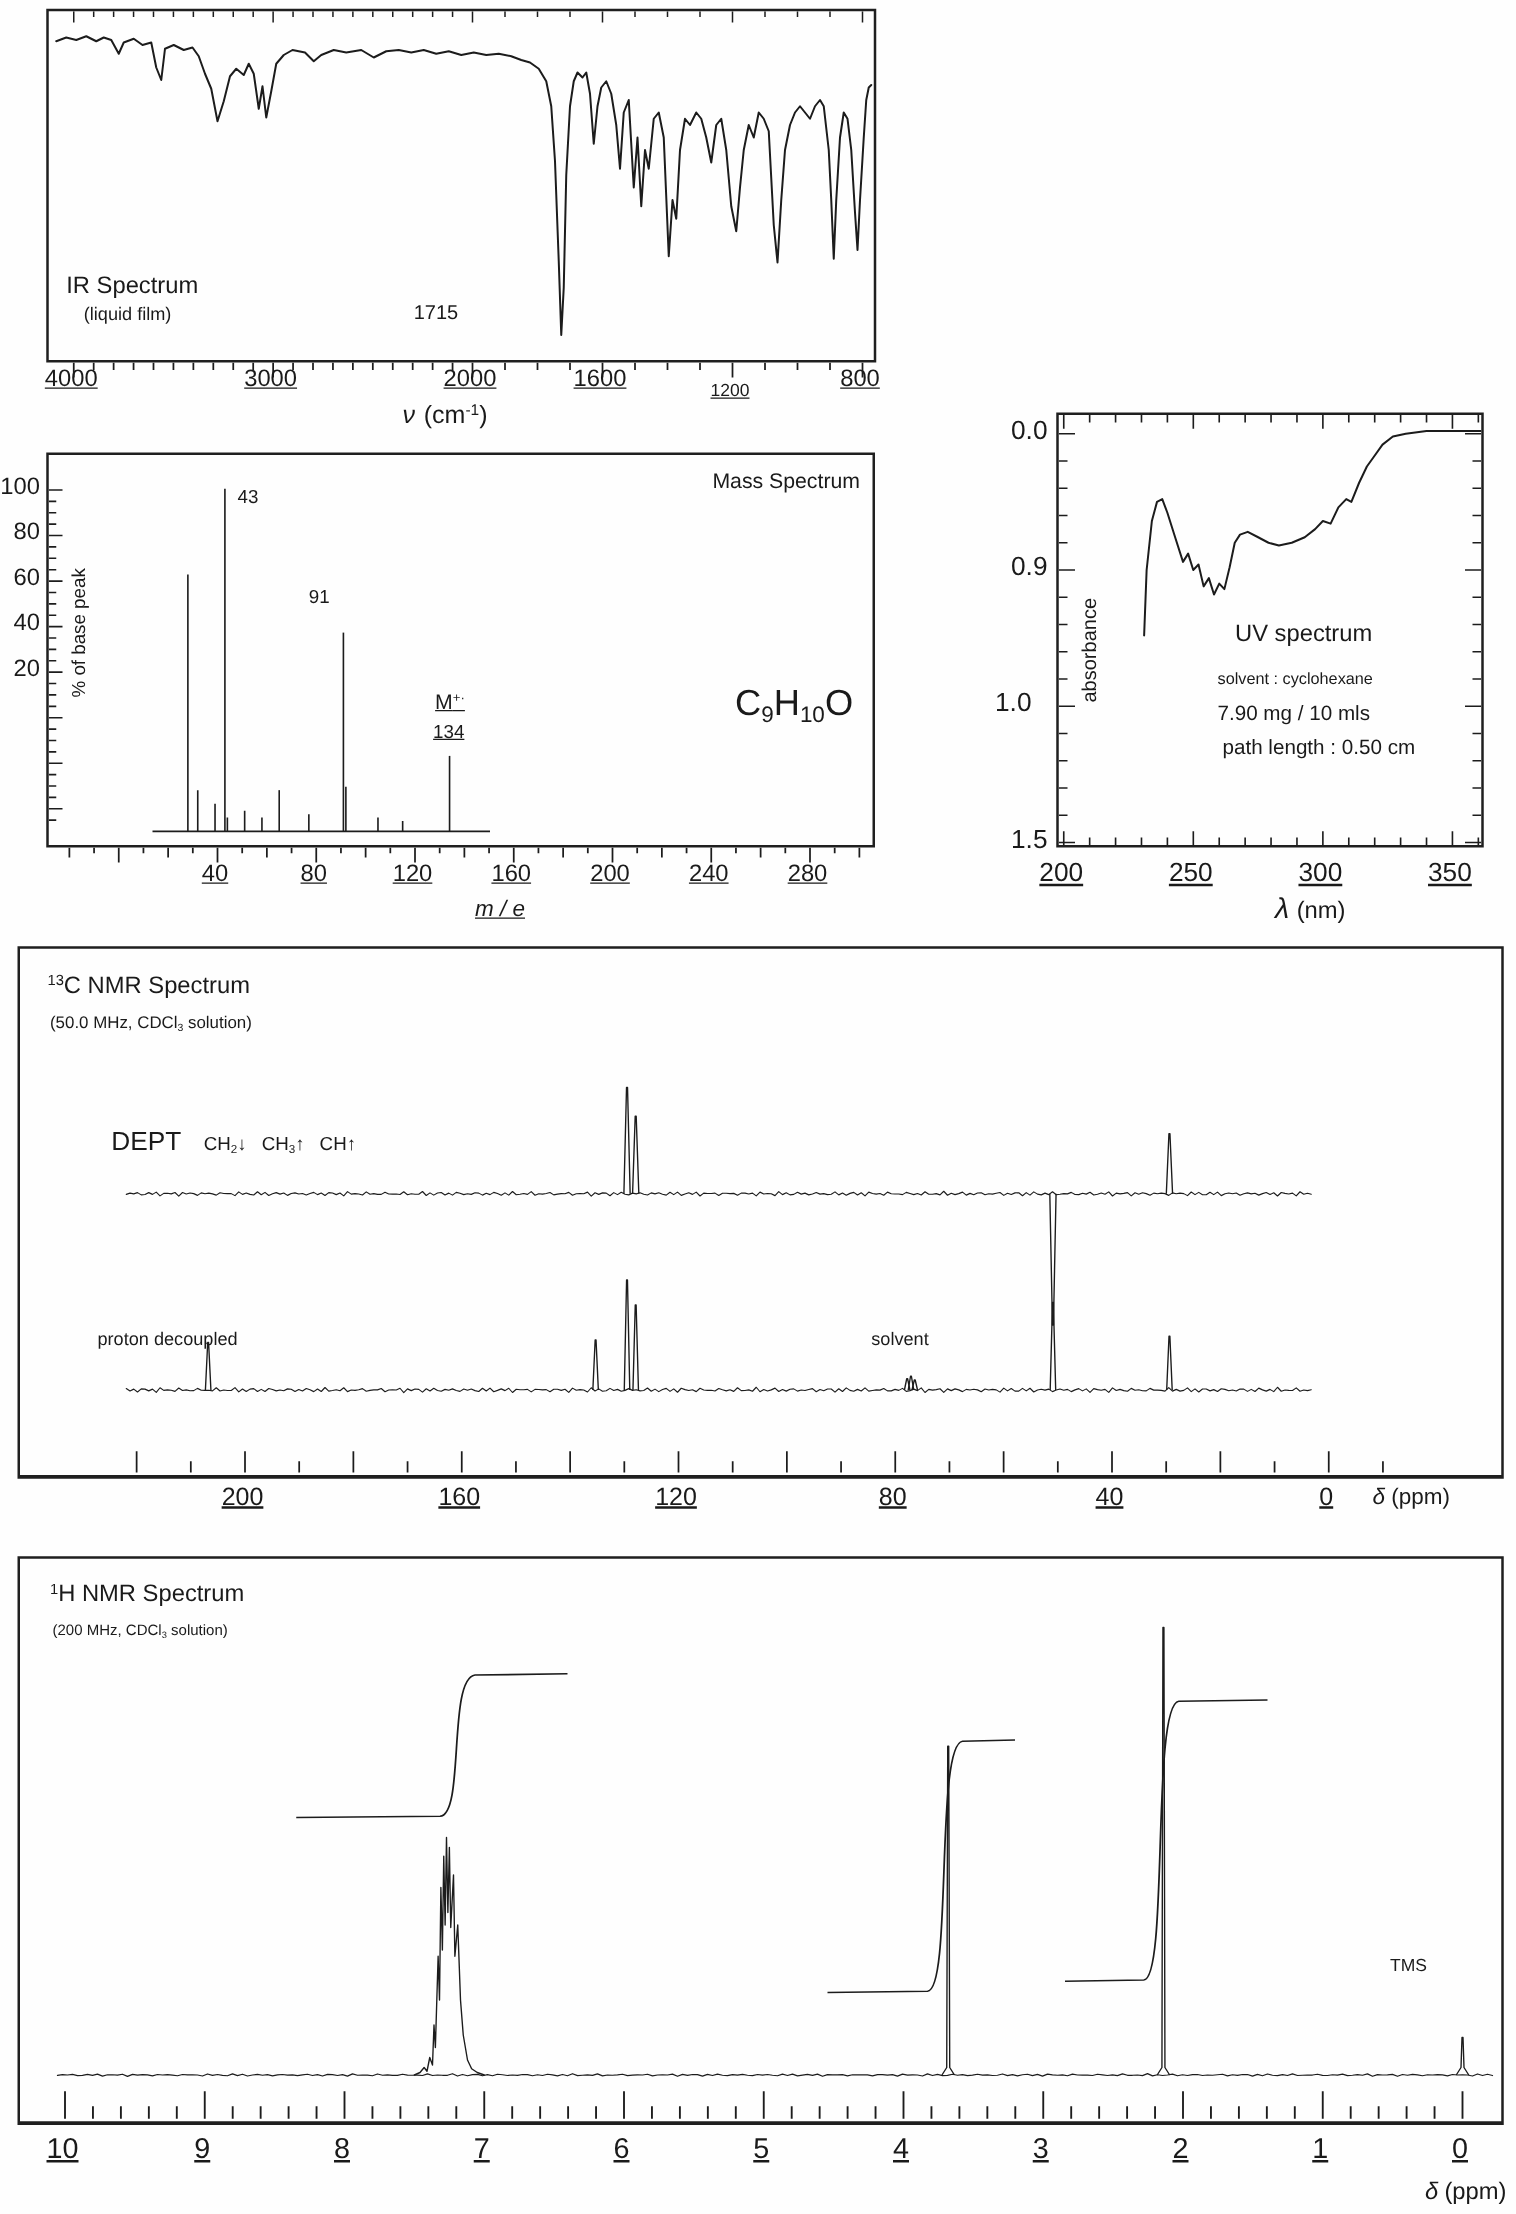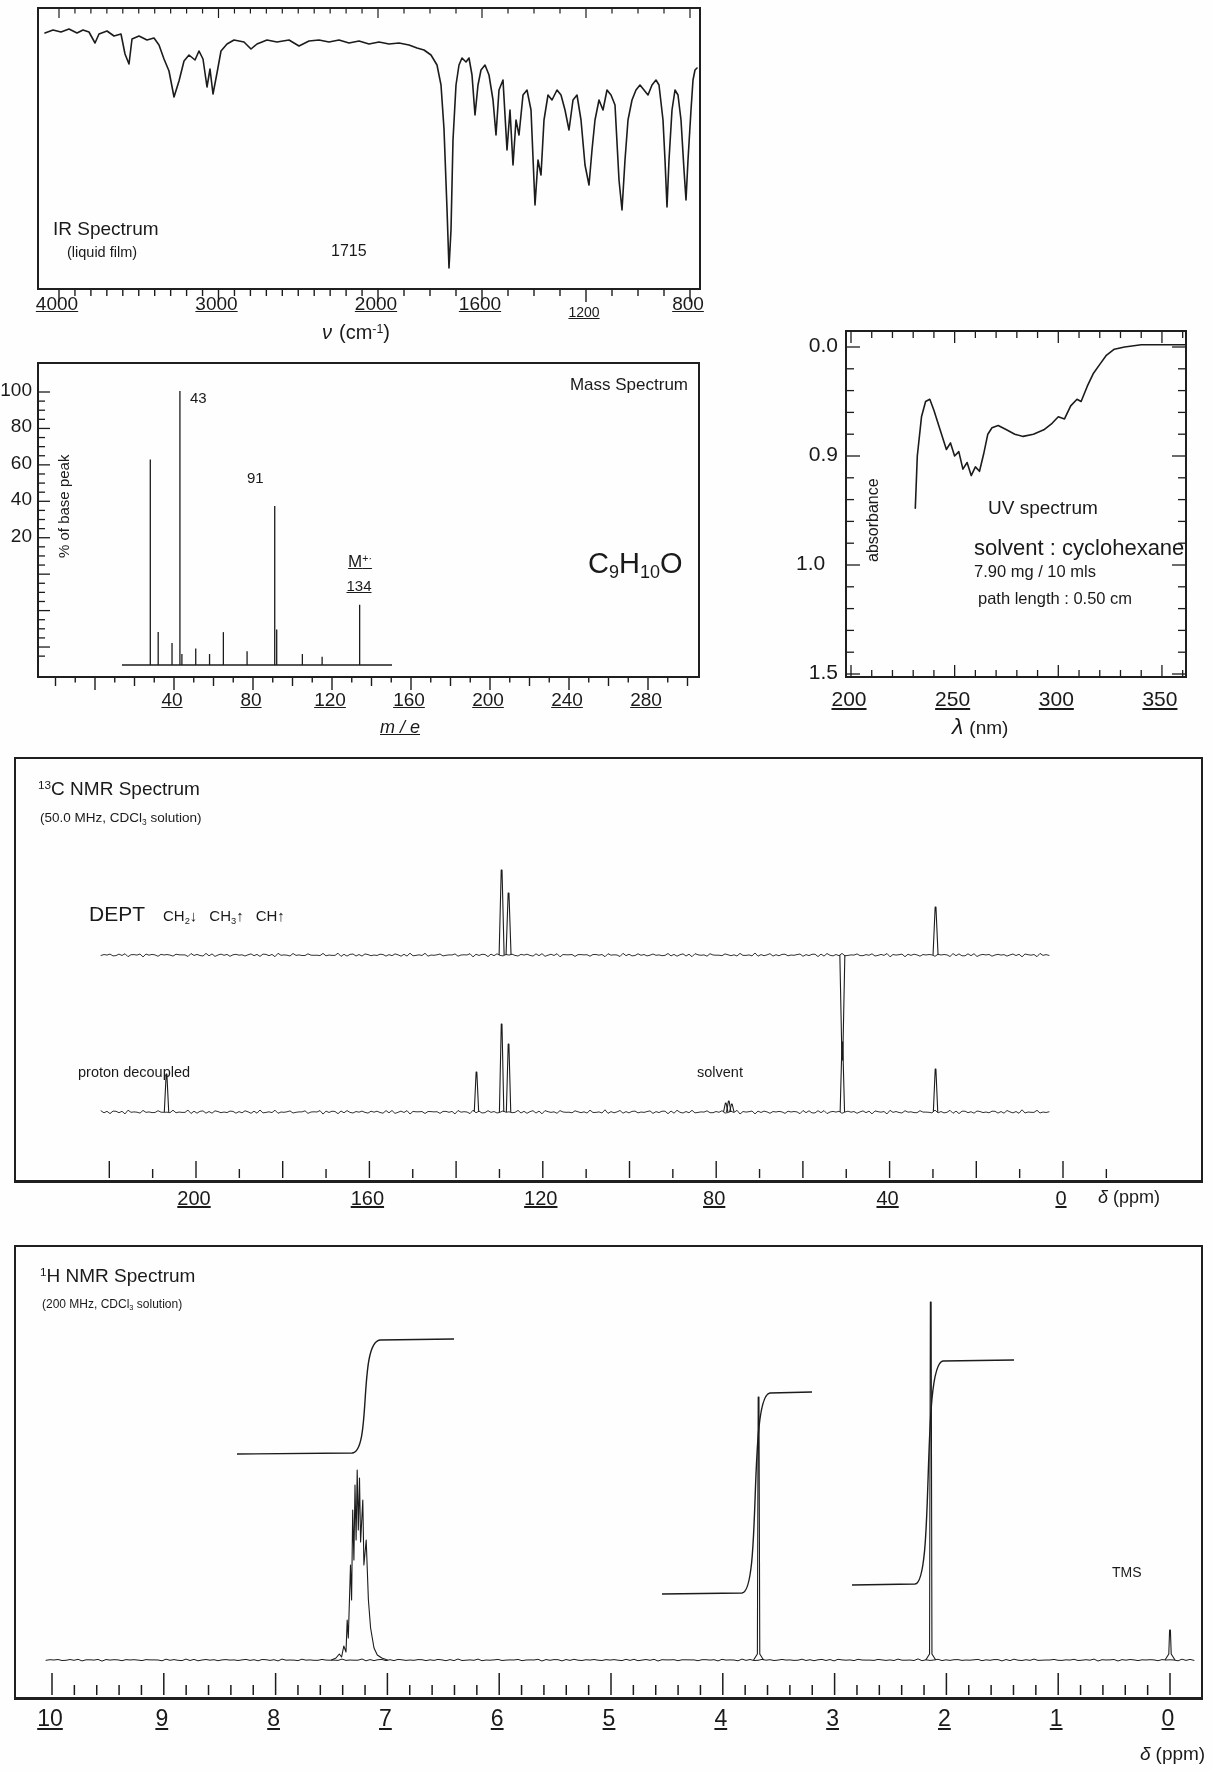--- a/index.html
+++ b/index.html
@@ -262,24 +262,24 @@
       <line x1="294.21999999999997" y1="344" x2="294.21999999999997" y2="338" stroke="#1c1c1c" stroke-width="1.3"></line>
       <line x1="314.95" y1="0" x2="314.95" y2="11" stroke="#1c1c1c" stroke-width="1.3"></line>
       <line x1="314.95" y1="344" x2="314.95" y2="333" stroke="#1c1c1c" stroke-width="1.3"></line>
       <line x1="335.68" y1="0" x2="335.68" y2="6" stroke="#1c1c1c" stroke-width="1.3"></line>
       <line x1="335.68" y1="344" x2="335.68" y2="338" stroke="#1c1c1c" stroke-width="1.3"></line>
       <polyline points="68.3,176.3 70.3,124.0 74.5,84.8 78.6,69.5 82.8,67.3 86.9,78.2 93.1,97.8 99.4,117.5 103.5,110.9 107.6,124.0 111.8,119.6 115.9,137.1 120.1,130.5 124.2,143.6 128.4,134.9 132.5,139.3 136.7,121.8 140.8,102.2 145.0,95.7 151.2,93.5 159.5,97.8 167.8,102.2 176.1,104.4 186.4,102.2 196.8,97.8 205.1,91.3 211.3,84.8 217.5,86.9 223.7,73.9 230.0,67.3 234.1,69.5 240.3,54.2 246.5,41.2 252.8,32.4 259.0,23.7 267.3,17.2 277.6,15.0 294.2,12.8 314.9,12.8 339.8,12.8" fill="none" stroke="#1c1c1c" stroke-width="1.6" stroke-linejoin="round" stroke-linecap="round"></polyline>
     </svg>
 </div>
 <div class="vlabel" style="left:864px;top:562px;font-size:16px;">absorbance</div>
 <div class="lbl" style="left:988px;top:498px;font-size:19px;">UV spectrum</div>
-<div class="lbl" style="left:974px;top:536px;font-size:22px;">solvent : cyclohexane</div>
+<div class="lbl" style="left:974px;top:536px;font-size:13px;">solvent : cyclohexane</div>
 <div class="lbl" style="left:974px;top:563px;font-size:16.5px;">7.90 mg / 10 mls</div>
 <div class="lbl" style="left:978px;top:590px;font-size:16.5px;">path length : 0.50 cm</div>
-<div class="lbl" style="left:952px;top:714px;font-size:19px;">
+<div class="lbl" style="left:1020px;top:714px;font-size:19px;">
   <span class="it" style="font-size:23px;">λ</span><span style="margin-left:6px;">(nm)</span>
 </div>
 
 <div class="panel" style="left:14px;top:757px;width:1189px;height:426px;border-bottom-width:3px;">
   <svg id="svg-c13" width="1185" height="421">
       <line x1="93.29999999999995" y1="419" x2="93.29999999999995" y2="402" stroke="#1c1c1c" stroke-width="1.4"></line>
       <line x1="136.64999999999998" y1="419" x2="136.64999999999998" y2="410" stroke="#1c1c1c" stroke-width="1.4"></line>
       <line x1="180" y1="419" x2="180" y2="402" stroke="#1c1c1c" stroke-width="1.4"></line>
       <line x1="223.35000000000002" y1="419" x2="223.35000000000002" y2="410" stroke="#1c1c1c" stroke-width="1.4"></line>
       <line x1="266.70000000000005" y1="419" x2="266.70000000000005" y2="402" stroke="#1c1c1c" stroke-width="1.4"></line>

